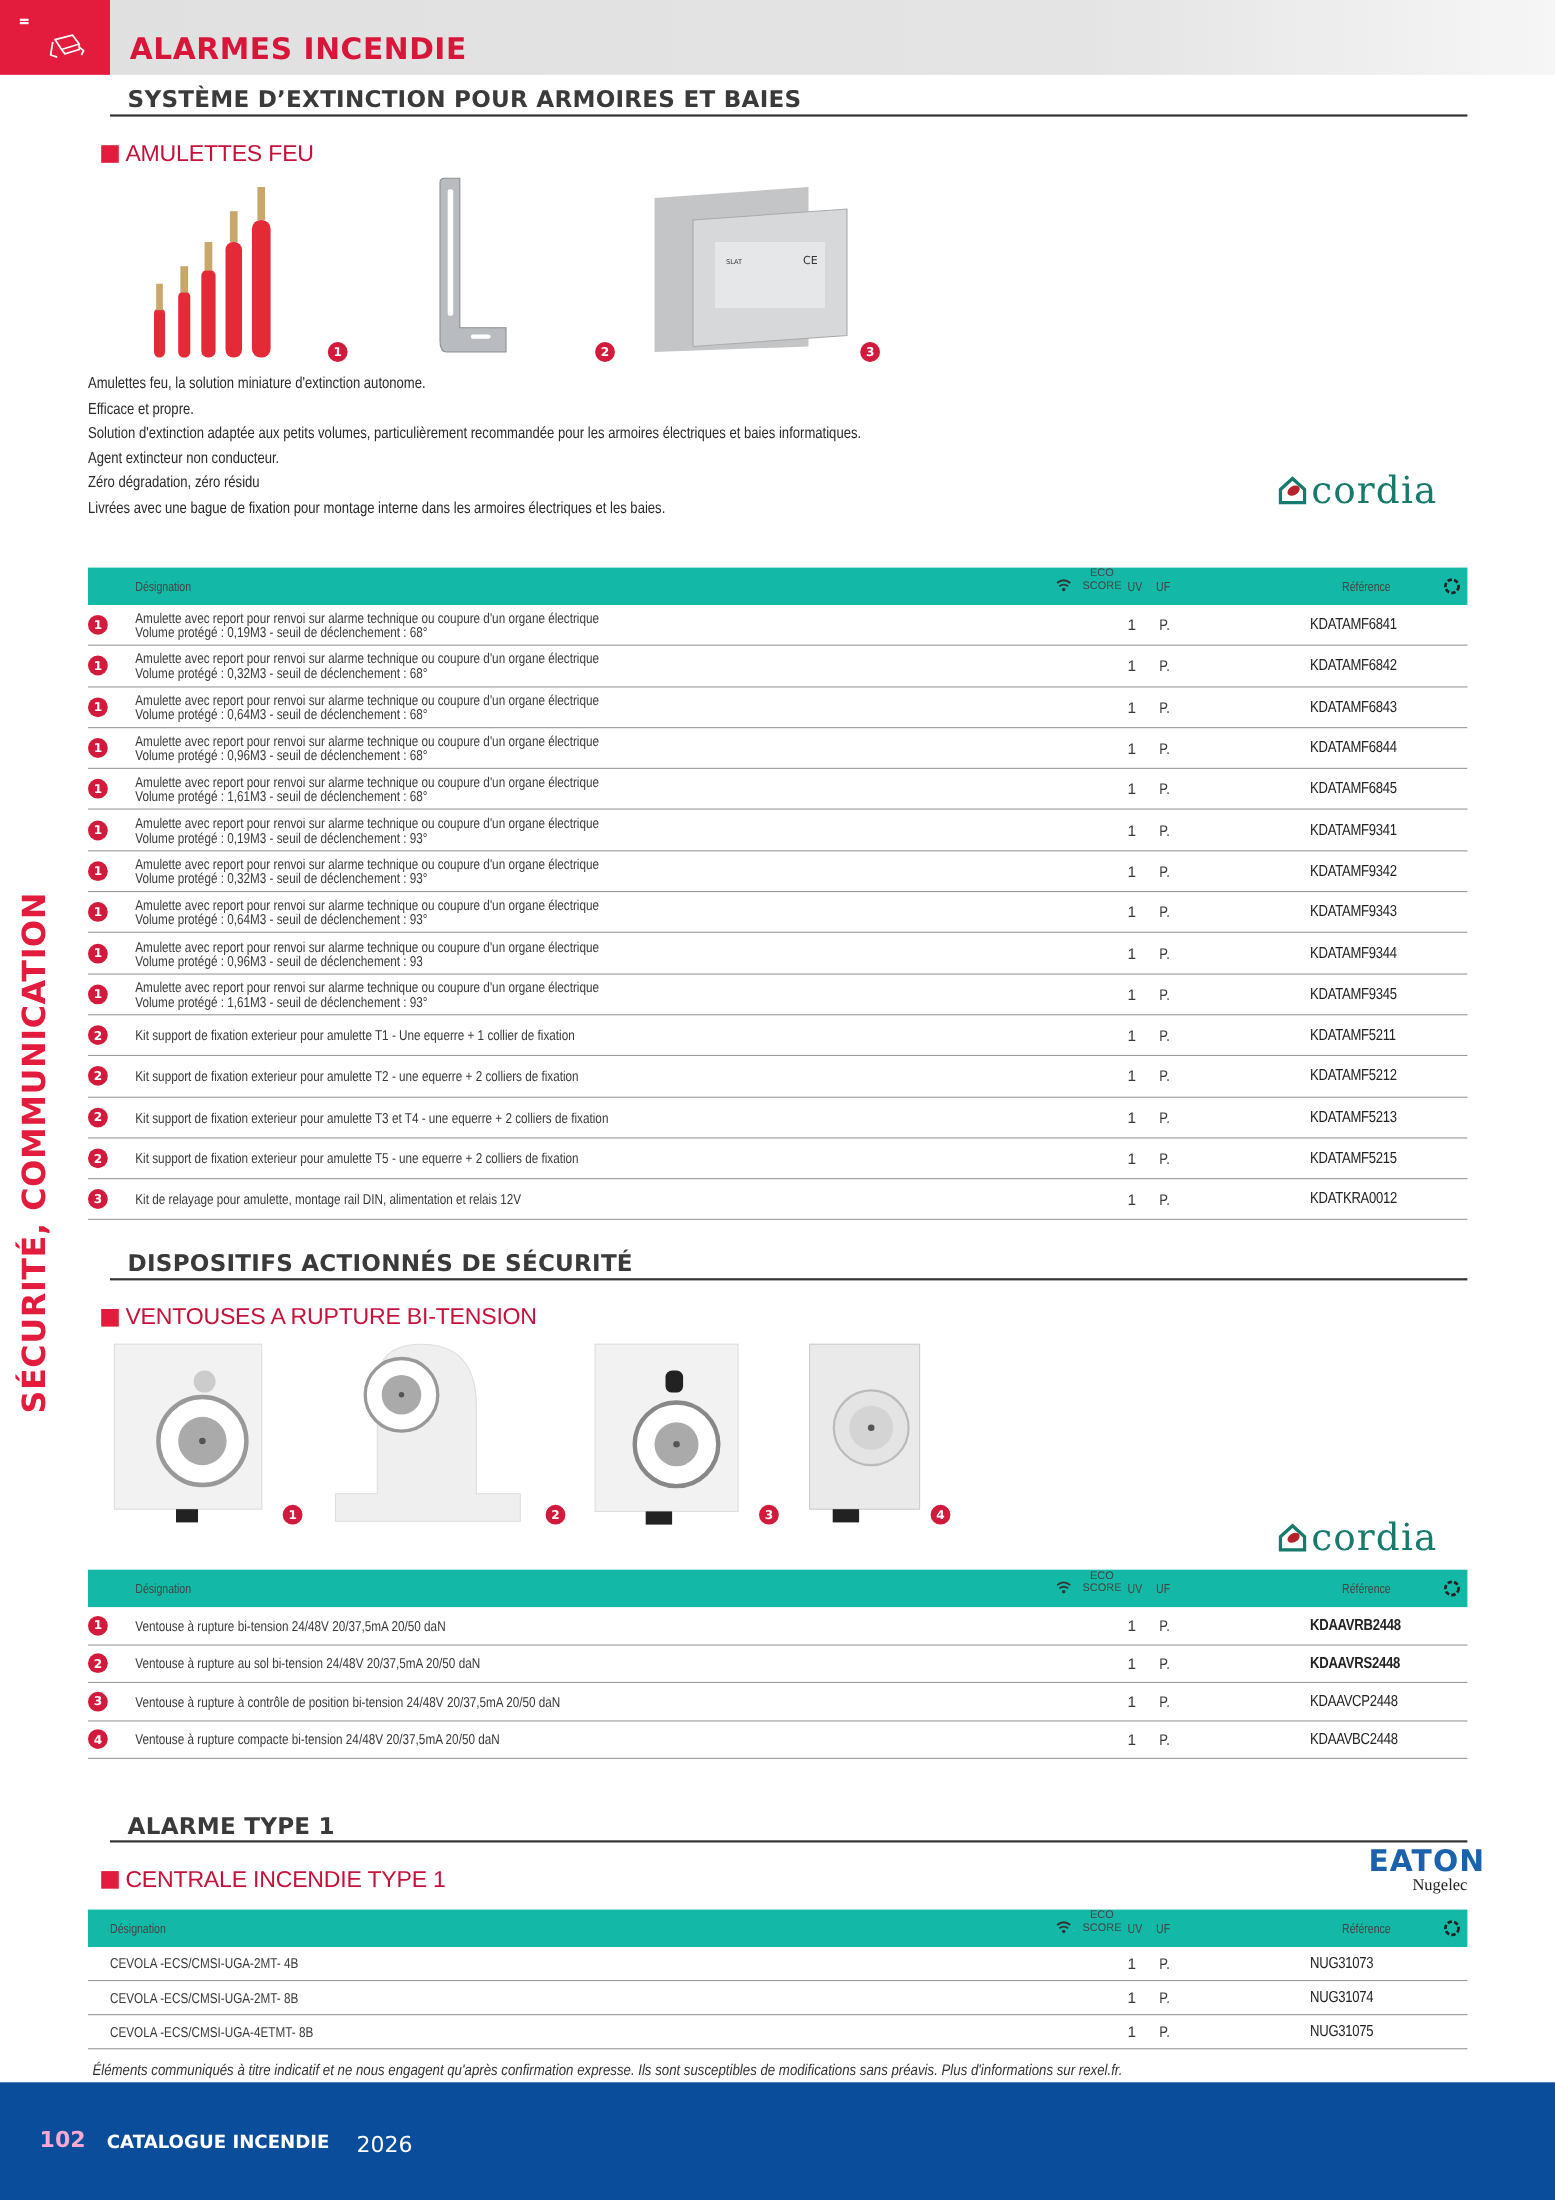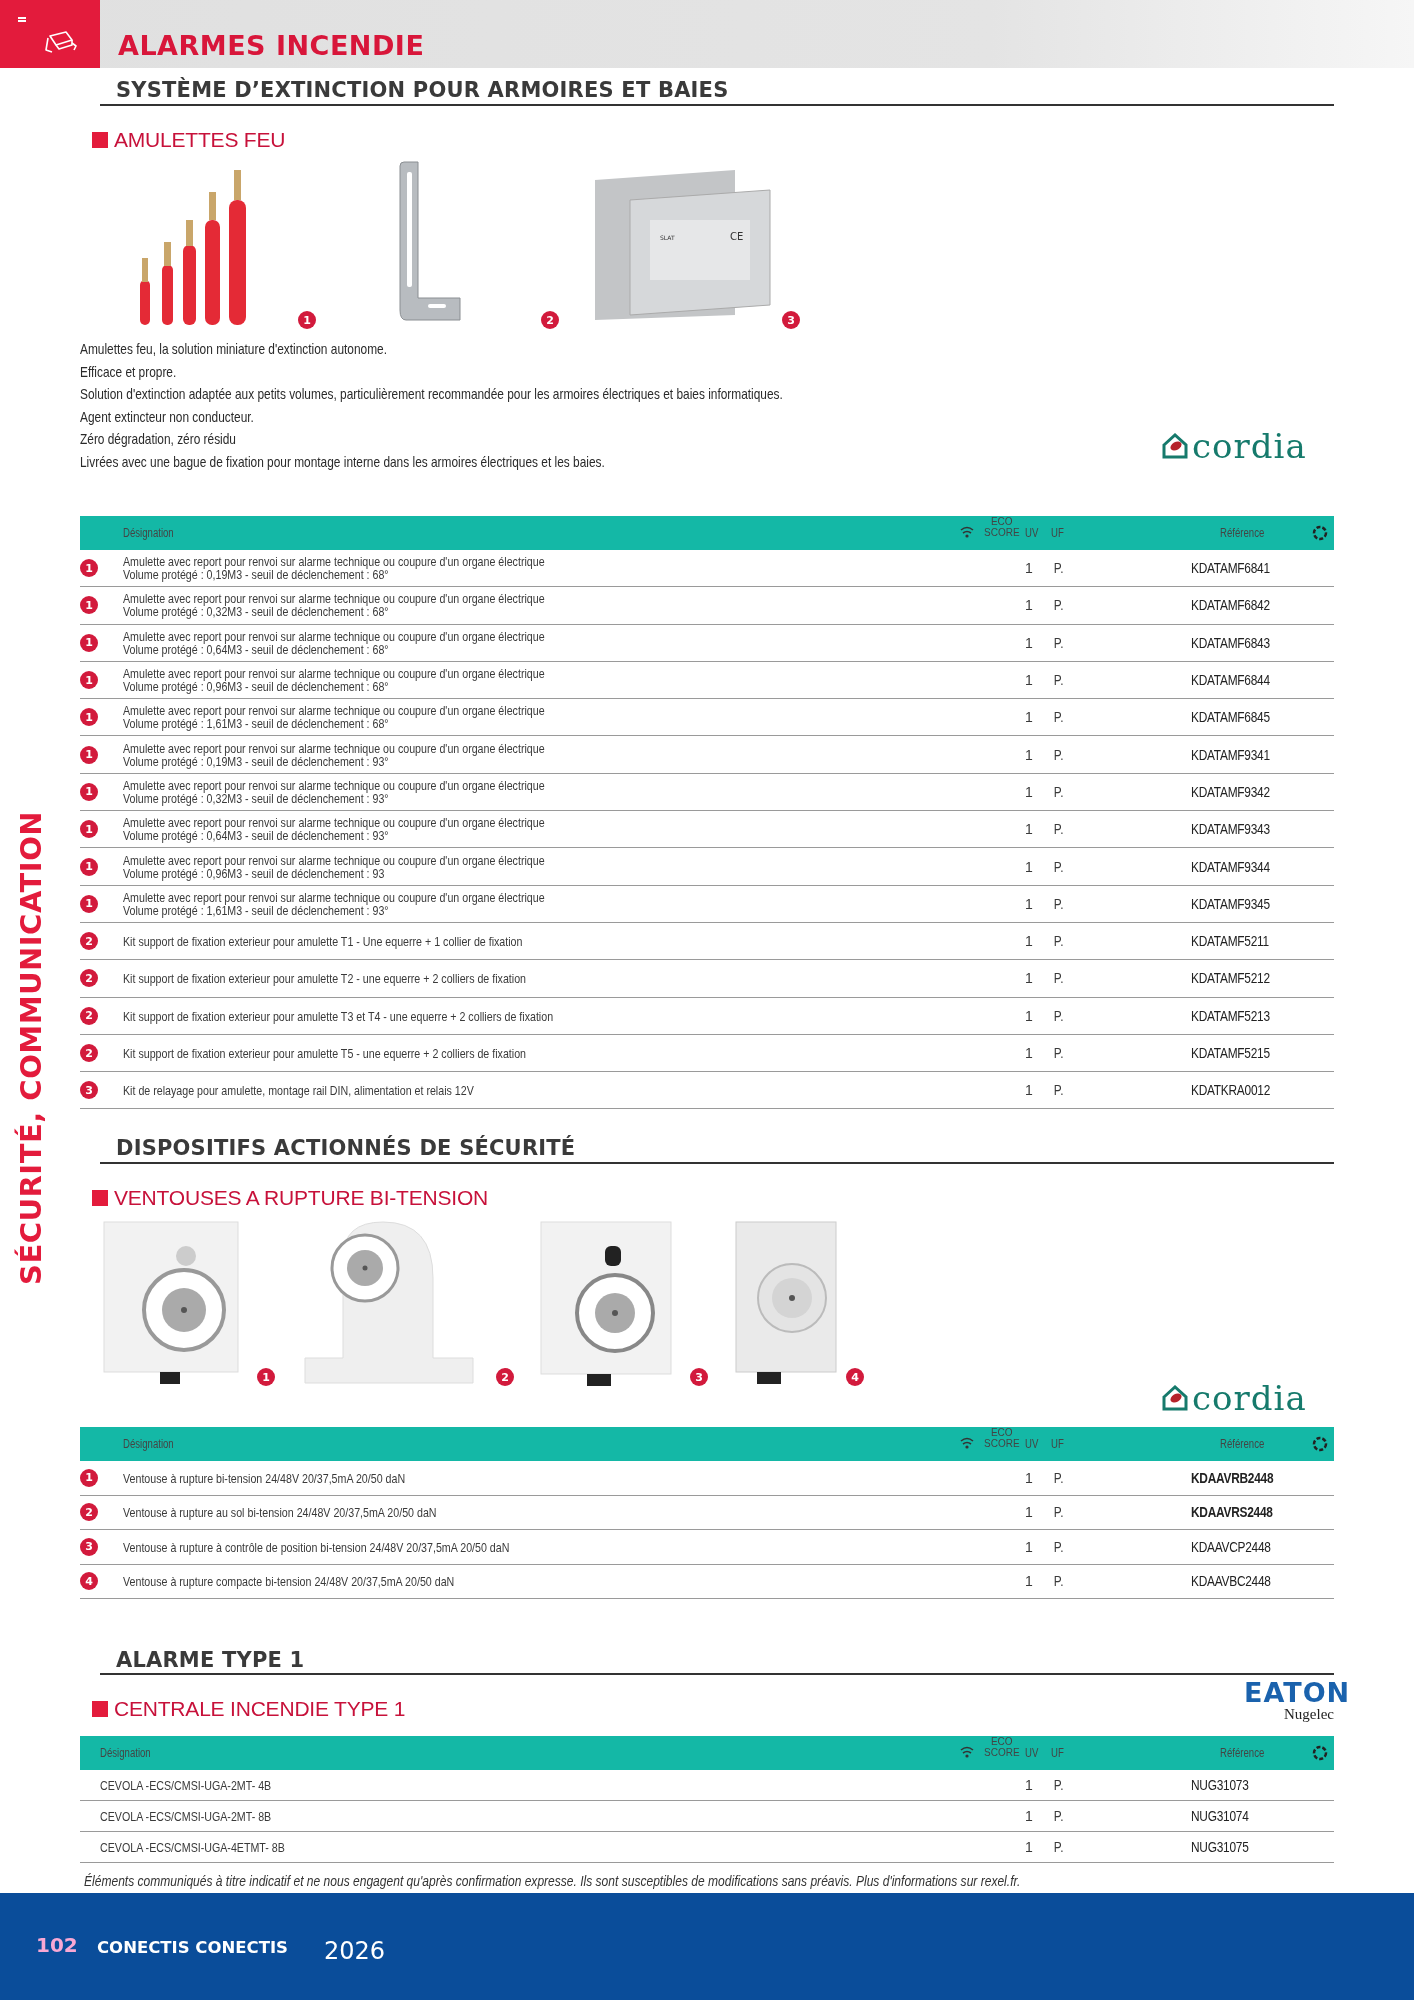--- a/index.html
+++ b/index.html
@@ -60,21 +60,21 @@
   .row .ref { position: absolute; left: 1111px; top: 50%; transform: translateY(-50%) scaleX(0.82); transform-origin: 0 50%;
     font-size: 14.5px; color: #222; letter-spacing: -0.3px; }
   .row .ref.bold { font-weight: bold; }
 
   .disclaimer { position: absolute; left: 84px; top: 1873px; font-size: 14px; font-style: italic; color: #333;
     transform: scaleX(0.86); transform-origin: 0 0; white-space: nowrap; }
 
   .footer { position: absolute; left: 0; top: 1893px; width: 1414px; height: 107px; background: #0a4d9a; }
   .footer .pg { position: absolute; left: 36px; top: 40px; font-size: 20px; font-weight: 900; color: #f9a8d4; font-family: "DejaVu Sans", sans-serif; }
   .footer .cat { position: absolute; left: 97px; top: 45px; font-size: 16.5px; font-weight: 900; color: #fff; font-family: "DejaVu Sans", sans-serif; }
-  .footer .yr { position: absolute; left: 324px; top: 44px; font-size: 24px; color: #fff; font-family: "DejaVu Sans", sans-serif; }
+  .footer .yr { position: absolute; left: 324px; top: 44px; font-size: 20px; color: #fff; font-family: "DejaVu Sans", sans-serif; }
 </style>
 </head>
 <body>
 
 <div class="top-band"></div>
 <div class="red-tab">
   <div class="flag-mini">
       <span></span>
       <span></span>
     </div>
@@ -481,15 +481,15 @@
         <div class="uf">P.</div>
         <div class="ref">NUG31075</div>
       </div>
     </div>
 </div>
 
 <div class="disclaimer">Éléments communiqués à titre indicatif et ne nous engagent qu'après confirmation expresse. Ils sont susceptibles de modifications sans préavis. Plus d'informations sur rexel.fr.</div>
 
 <div class="footer">
   <div class="pg">102</div>
-  <div class="cat">CONECTIS CONECTIS</div>
+  <div class="cat">CATALOGUE INCENDIE</div>
   <div class="yr">2026</div>
 </div>
 
 </body></html>

